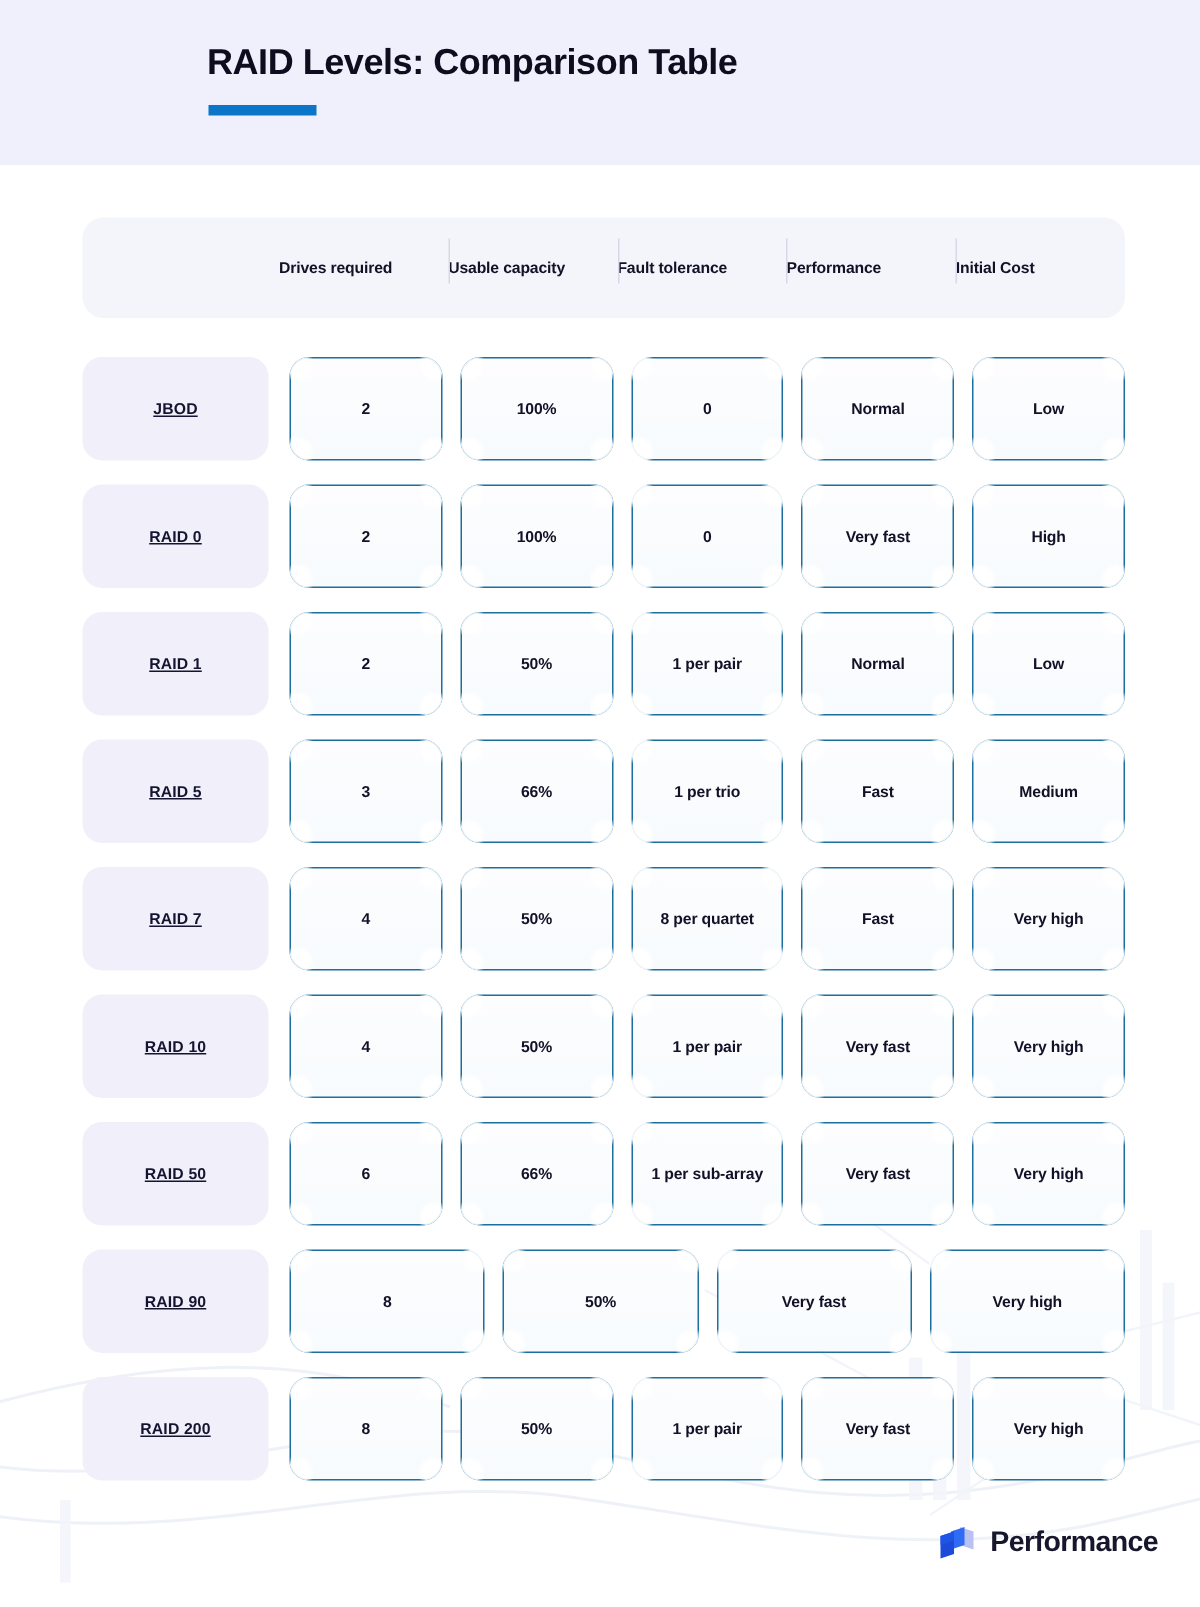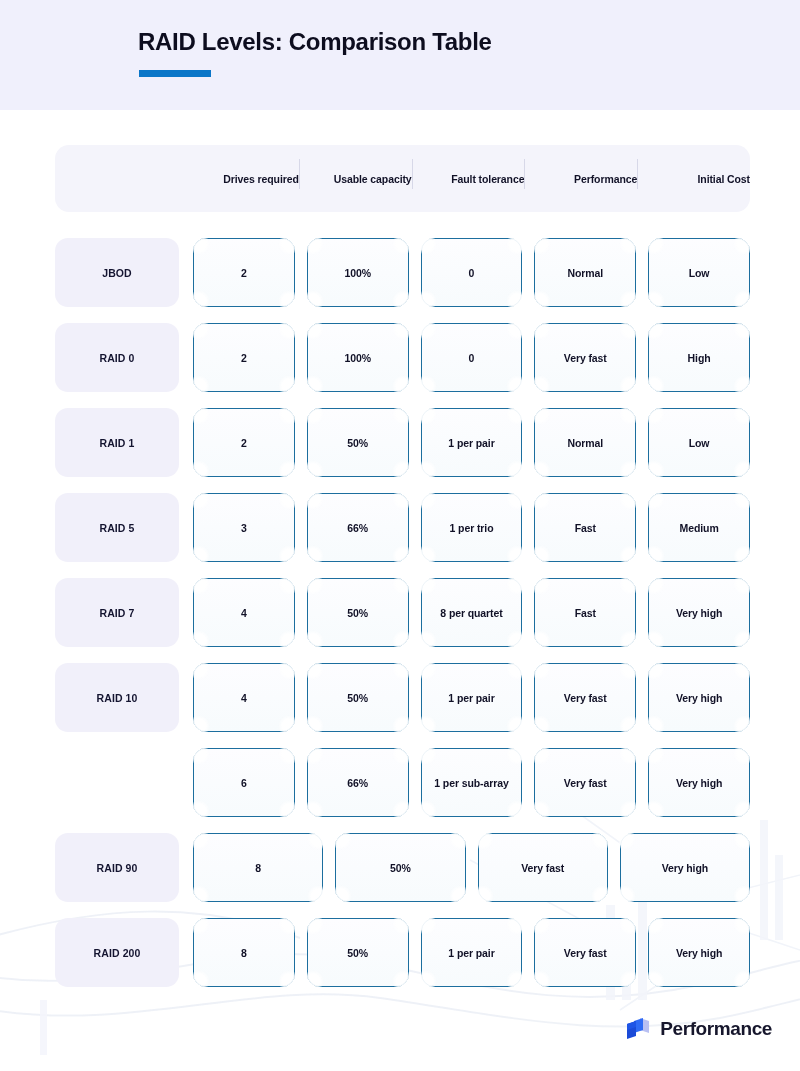--- a/index.html
+++ b/index.html
@@ -82,21 +82,21 @@
     left: 186px;
     top: 145px;
     width: 564px;
     height: 67px;
     display: flex;
     align-items: center;
   }
 
   .col-header {
     flex: 1 1 0;
-    text-align: right;
+    text-align: left;
     font-size: 10.5px;
     font-weight: 700;
     color: #111127;
     letter-spacing: -0.1px;
     position: relative;
     white-space: nowrap;
   }
 
   .col-header + .col-header::before {
     content: "";
@@ -128,20 +128,21 @@
     height: 69px;
     border-radius: 13px;
     background: #f1f0fa;
     display: flex;
     align-items: center;
     justify-content: center;
     font-size: 10.5px;
     font-weight: 700;
     color: #141430;
     letter-spacing: 0.1px;
+    text-decoration: underline;
   }
 
   .row-cells {
     position: absolute;
     left: 193px;
     top: 0;
     width: 557px;
     height: 69px;
     display: flex;
     gap: 12px;
@@ -366,20 +367,21 @@
         <div class="cell">
             <span>Very fast</span>
           </div>
         <div class="cell">
             <span>Very high</span>
           </div>
       </div>
     </div>
 
     <div class="row">
+      <div class="row-label">RAID 50</div>
       <div class="row-cells">
         <div class="cell">
             <span>6</span>
           </div>
         <div class="cell">
             <span>66%</span>
           </div>
         <div class="cell">
             <span>1 per sub-array</span>
           </div>

